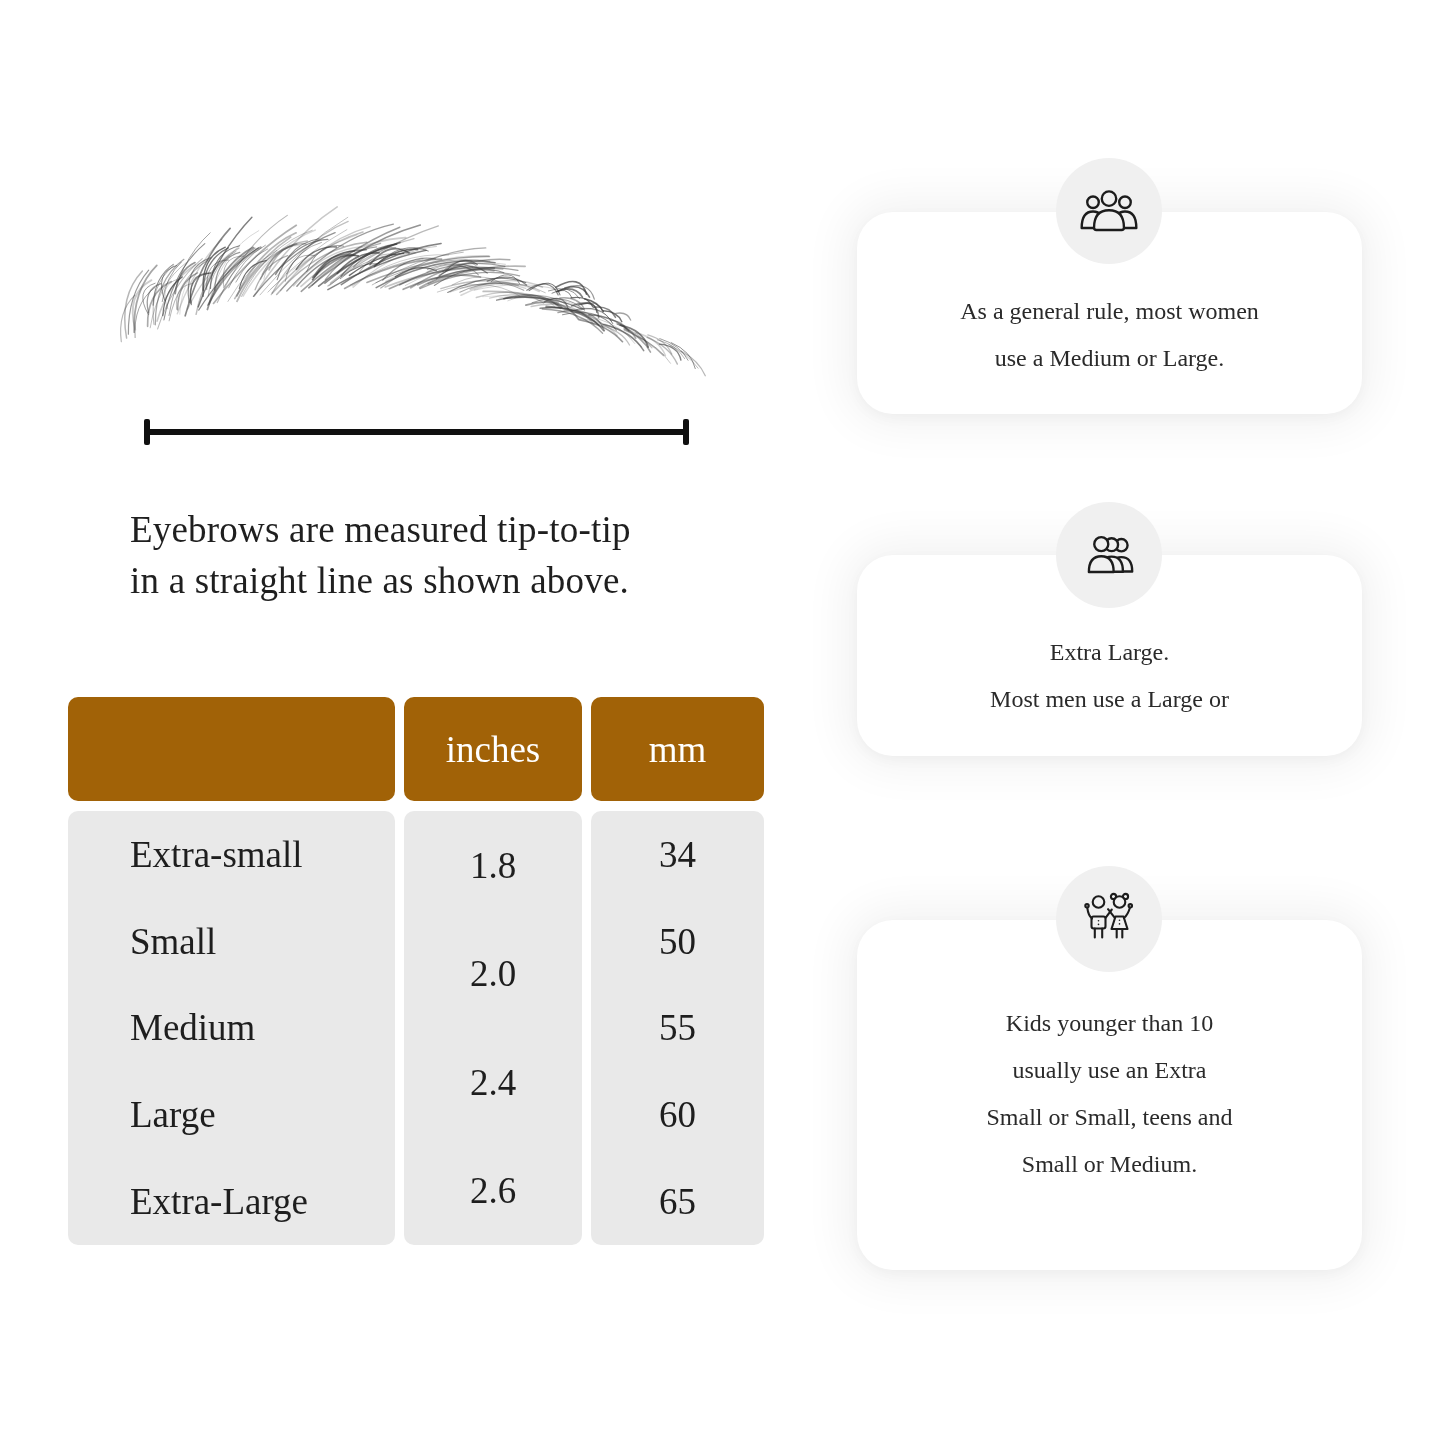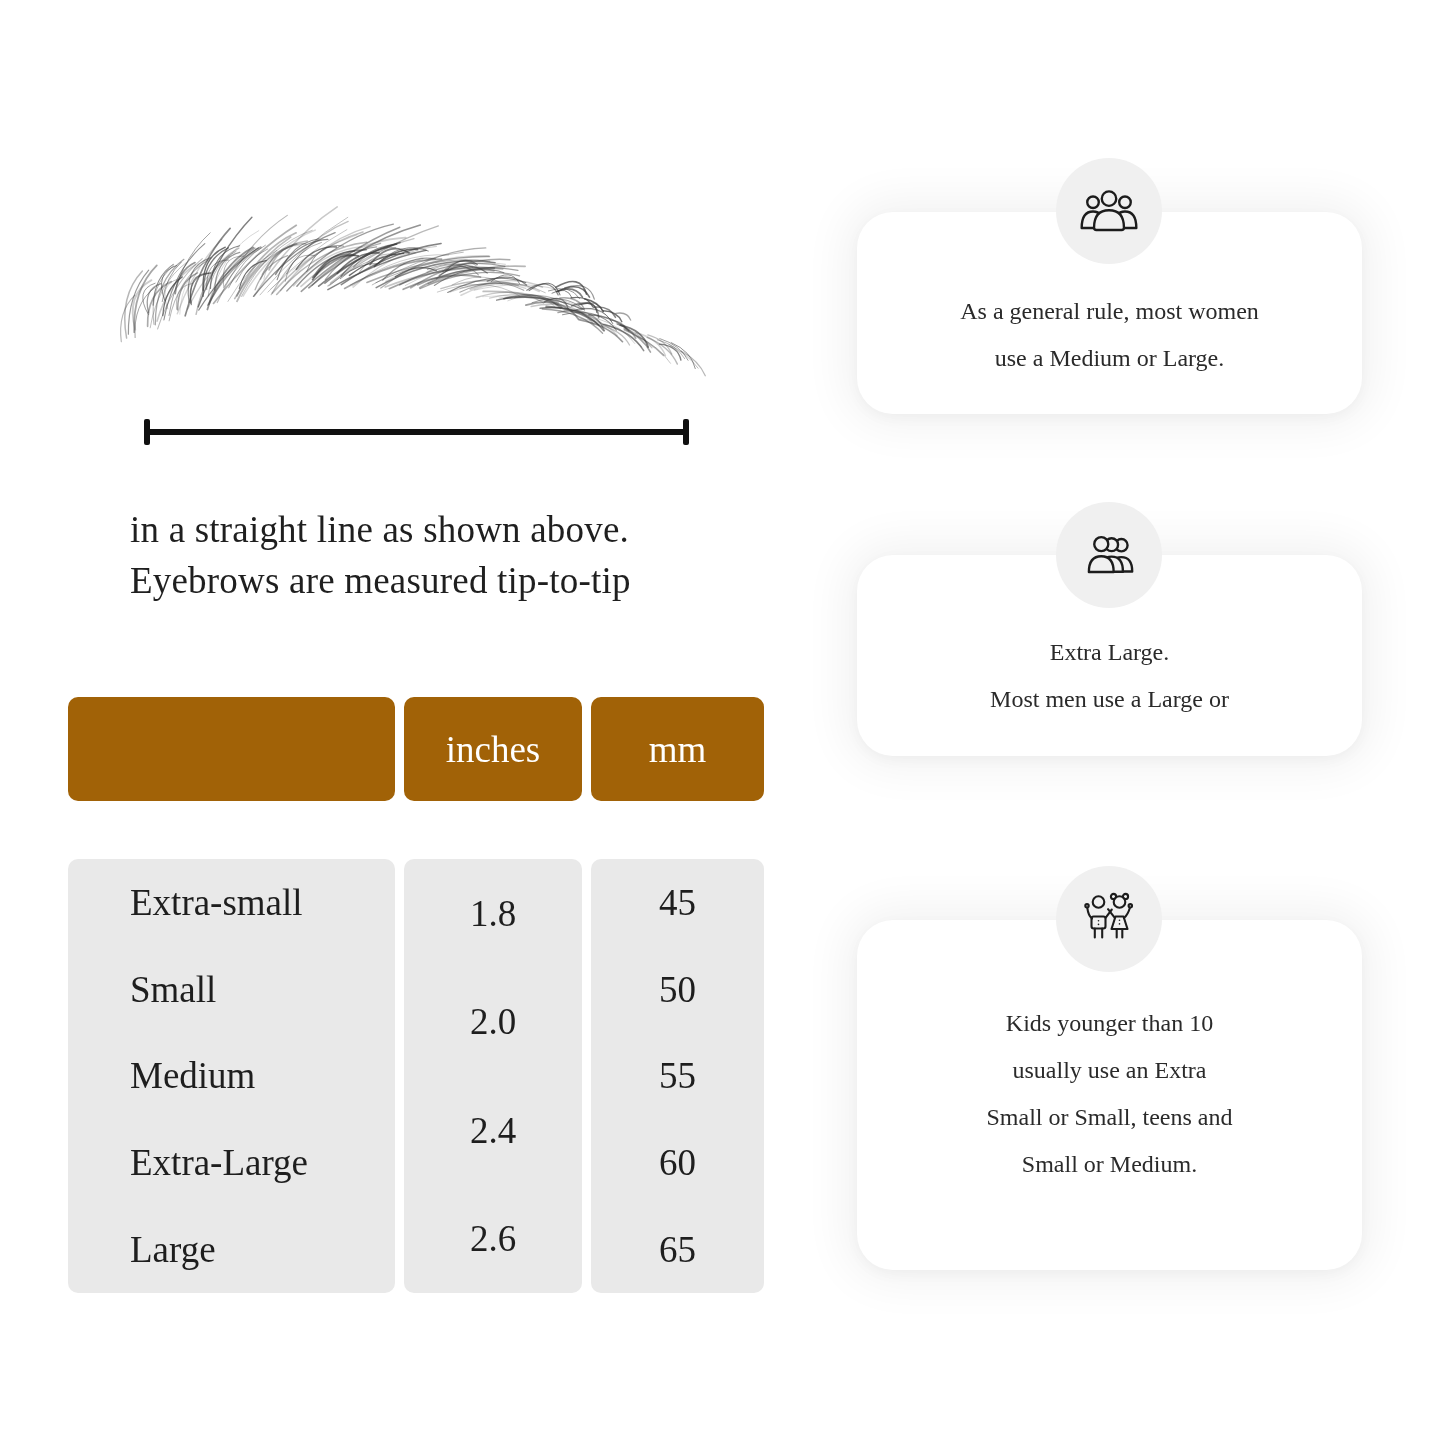--- a/index.html
+++ b/index.html
@@ -18,21 +18,21 @@
   .caption{position:absolute;left:130px;top:504px;width:640px;
            font-size:37px;line-height:51px;color:#1f1f1f;letter-spacing:.2px;}
 
   
   .size-table{position:absolute;left:68px;top:697px;width:696px;}
   .thead,.tbody{display:grid;grid-template-columns:327px 178px 173px;column-gap:9px;}
   .thead{margin-bottom:10px;}
   .th{height:104px;background:#a16207;border-radius:10px;color:#ffffff;
       display:flex;align-items:center;justify-content:center;font-size:37px;}
   .col{height:434px;background:#e9e9e9;border-radius:10px;display:flex;flex-direction:column;
-       color:#1e1e1e;font-size:37px;margin-top:48px;}
+       color:#1e1e1e;font-size:37px;}
   .cell{flex:1;display:flex;align-items:center;justify-content:center;}
   .col-size .cell{justify-content:flex-start;padding-left:62px;}
 
   
   .card{position:absolute;left:857px;width:505px;background:#ffffff;border-radius:36px;
         box-shadow:0 0 46px 12px rgba(0,0,0,0.055), 0 4px 14px rgba(0,0,0,0.035);
         text-align:center;color:#2a2a2a;font-size:24px;line-height:47px;z-index:1;}
   .card-1{top:212px;height:202px;padding-top:0;}
   .card-1 .card-text{padding-top:76px;}
   .card-2{top:555px;height:201px;}
@@ -266,46 +266,46 @@
         <path d="M505.1 82.2 Q516.4 82.5 521.2 90.2" fill="none" stroke="#3c3c3c" stroke-width="1.06" stroke-opacity="0.45" stroke-linecap="round"></path>
       </svg>
   </div>
 
   <div class="measure">
     <span class="cap left"></span>
     <span class="cap right"></span>
   </div>
 
   <div class="caption">
+    <div>Eyebrows are measured tip-to-tip</div>
     <div>in a straight line as shown above.</div>
-    <div>Eyebrows are measured tip-to-tip</div>
   </div>
 
   <div class="size-table">
     <div class="thead">
       <div class="th"></div>
       <div class="th">inches</div>
       <div class="th">mm</div>
     </div>
     <div class="tbody">
       <div class="col col-size">
         <div class="cell">Extra-small</div>
         <div class="cell">Small</div>
         <div class="cell">Medium</div>
+        <div class="cell">Large</div>
         <div class="cell">Extra-Large</div>
-        <div class="cell">Large</div>
       </div>
       <div class="col">
         <div class="cell">1.8</div>
         <div class="cell">2.0</div>
         <div class="cell">2.4</div>
         <div class="cell">2.6</div>
       </div>
       <div class="col">
-        <div class="cell">45</div>
+        <div class="cell">34</div>
         <div class="cell">50</div>
         <div class="cell">55</div>
         <div class="cell">60</div>
         <div class="cell">65</div>
       </div>
     </div>
   </div>
 
   <div class="icon-circle icon-circle-1">
     <svg width="66" height="52" viewBox="0 0 64 50" fill="none" stroke="#1c1c1c" stroke-width="2.3" stroke-linecap="round" stroke-linejoin="round">

